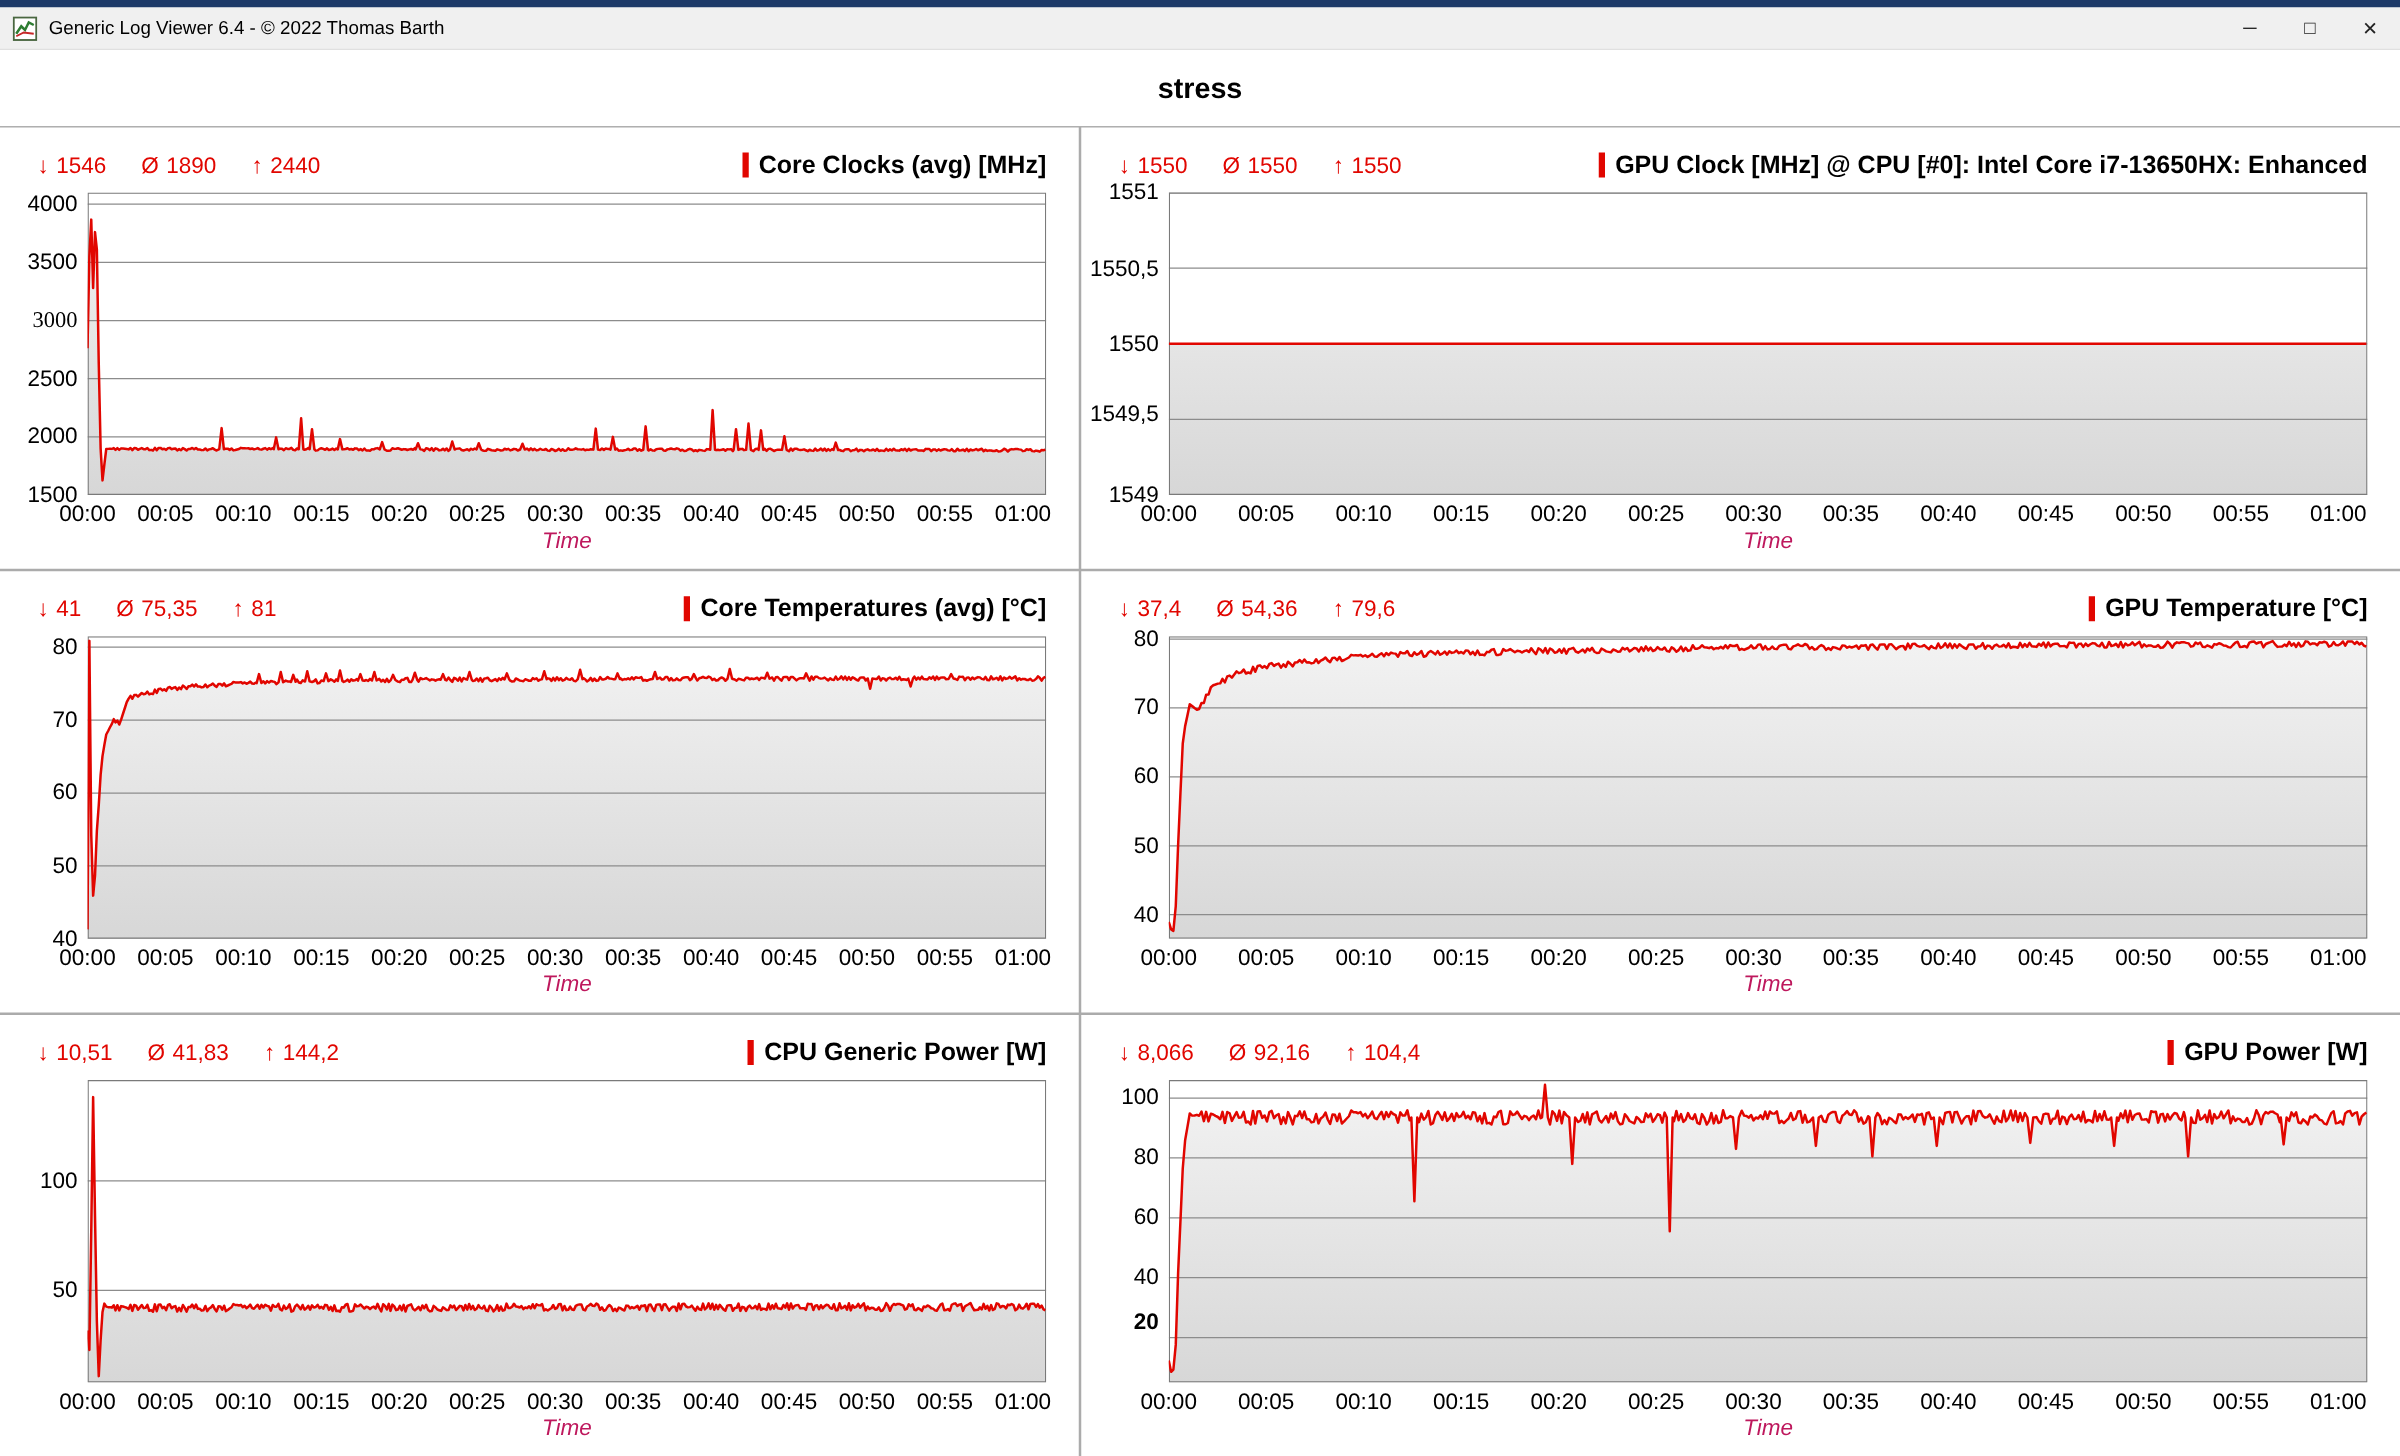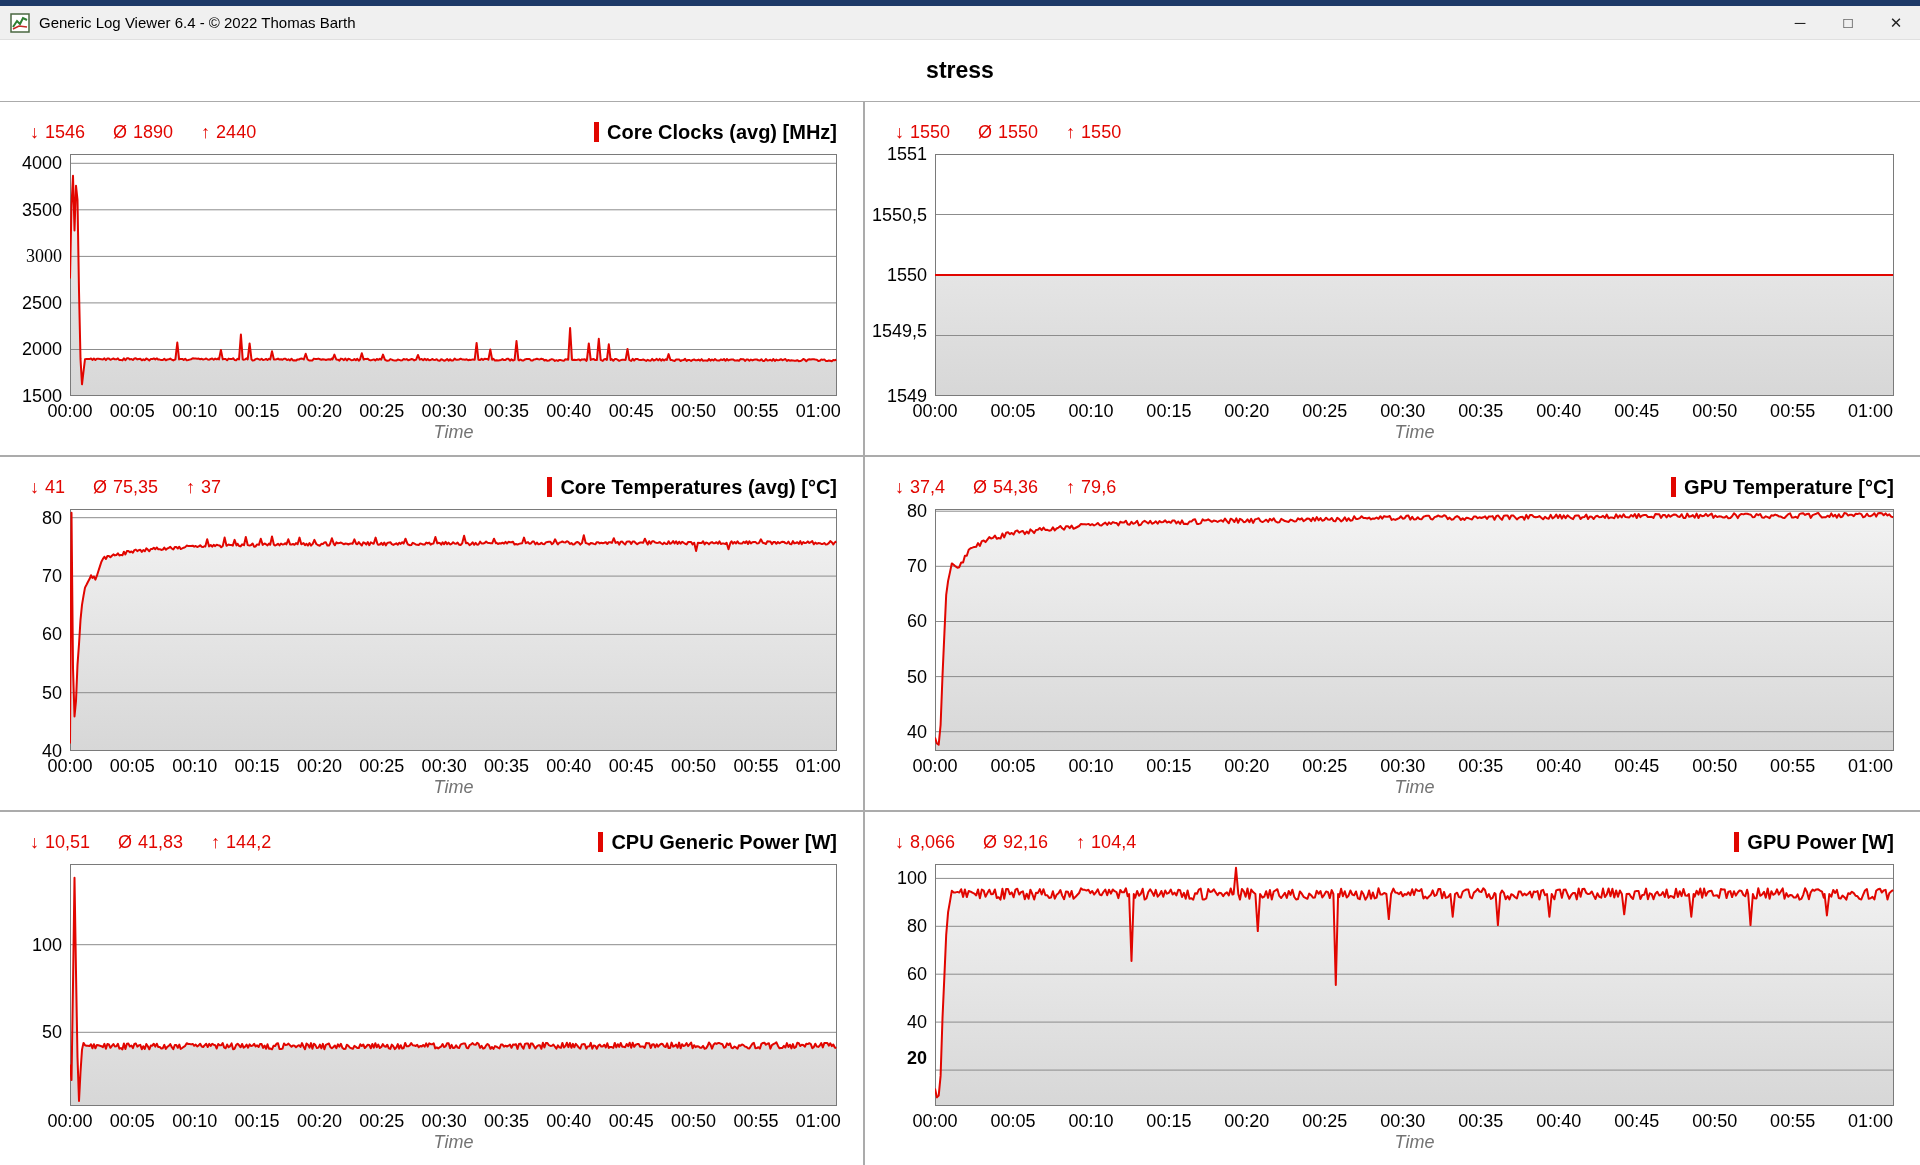--- a/index.html
+++ b/index.html
@@ -28,21 +28,21 @@
   .title-mark{width:5px;height:20px;background:#e10600;flex:0 0 auto;}
 
   .plot-wrap{flex:1;display:flex;min-height:0;margin-top:2px;}
   .y-labels{width:58px;position:relative;flex:0 0 auto;font-size:18px;color:#000;}
   .ytick{position:absolute;right:8px;transform:translateY(-50%);white-space:nowrap;}
   .plot{flex:1;position:relative;min-width:0;}
   .plot svg{display:block;}
 
   .x-labels{height:26px;margin-left:58px;position:relative;font-size:18px;flex:0 0 auto;color:#000;}
   .xtick{position:absolute;top:5px;transform:translateX(-50%);white-space:nowrap;}
-  .x-title{height:25px;margin-left:58px;text-align:center;font-style:italic;font-size:18px;flex:0 0 auto;color:#737373;}
+  .x-title{height:25px;margin-left:58px;text-align:center;font-style:italic;font-size:18px;flex:0 0 auto;color:#be185d;}
 </style>
 </head>
 <body>
 
 <div class="top-border"></div>
 
 <div class="titlebar">
   <svg class="app-icon" viewBox="0 0 20 20">
     <rect x="1" y="1" width="18" height="18" fill="#ffffff" stroke="#4a6741" stroke-width="1.5"></rect>
     <polyline points="3,14 7,8 10,11 13,5 17,7" fill="none" stroke="#2e7d32" stroke-width="2"></polyline>
@@ -139,20 +139,24 @@
           </span>
         <span class="stat">
             <span>Ø</span>
             <span>1550</span>
           </span>
         <span class="stat">
             <span>↑</span>
             <span>1550</span>
           </span>
       </div>
+      <div class="chart-title">
+          <span class="title-mark"></span>
+          <span>GPU Clock [MHz] @ CPU [#0]: Intel Core i7-13650HX: Enhanced</span>
+        </div>
     </div>
     <div class="plot-wrap">
       <div class="y-labels">
           <div class="ytick" style="top: 242px; margin-left: 28px;">1549</div>
           <div class="ytick" style="top: 177px;">1549,5</div>
           <div class="ytick" style="top: 121px;">1550</div>
           <div class="ytick" style="top: 60.5px;">1550,5</div>
           <div class="ytick" style="top: 0px;">1551</div>
         </div>
       <div class="plot">
@@ -198,21 +202,21 @@
         <span class="stat">
             <span>↓</span>
             <span>41</span>
           </span>
         <span class="stat">
             <span>Ø</span>
             <span>75,35</span>
           </span>
         <span class="stat">
             <span>↑</span>
-            <span>37</span>
+            <span>81</span>
           </span>
       </div>
       <div class="chart-title">
           <span class="title-mark"></span>
           <span>Core Temperatures (avg) [°C]</span>
         </div>
     </div>
     <div class="plot-wrap">
       <div class="y-labels">
           <div class="ytick" style="top: 242px;">40</div>

